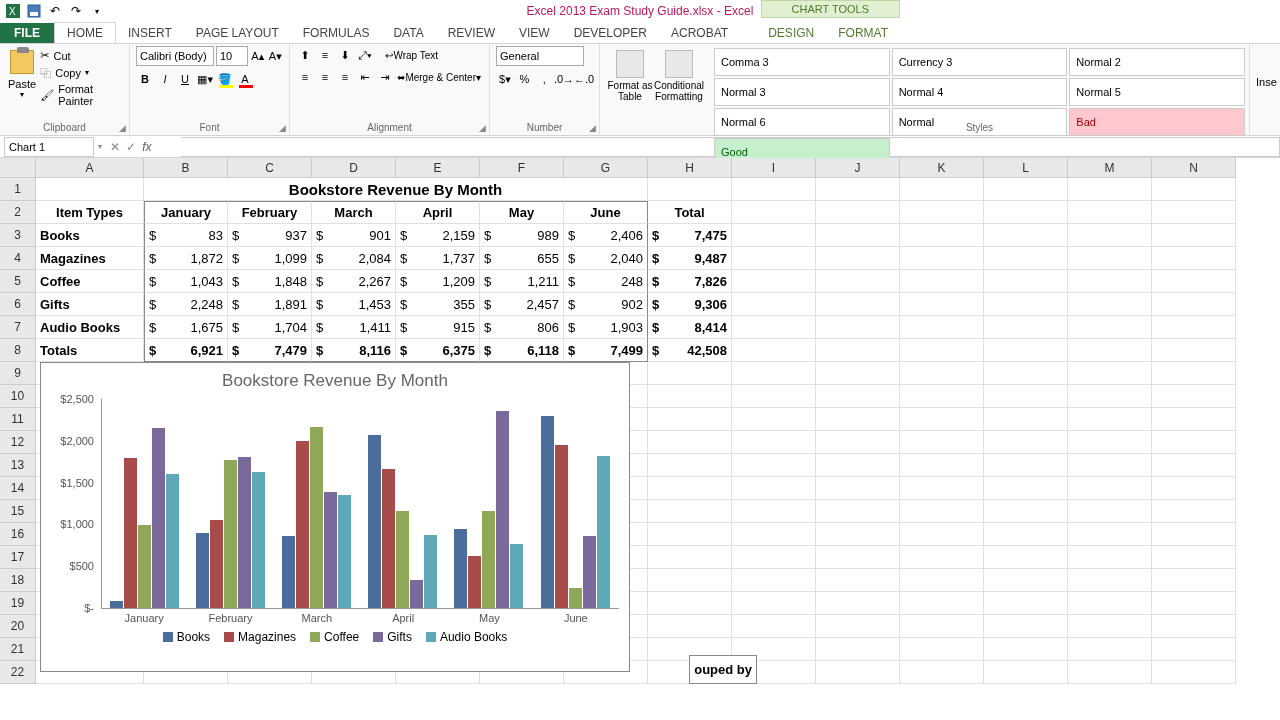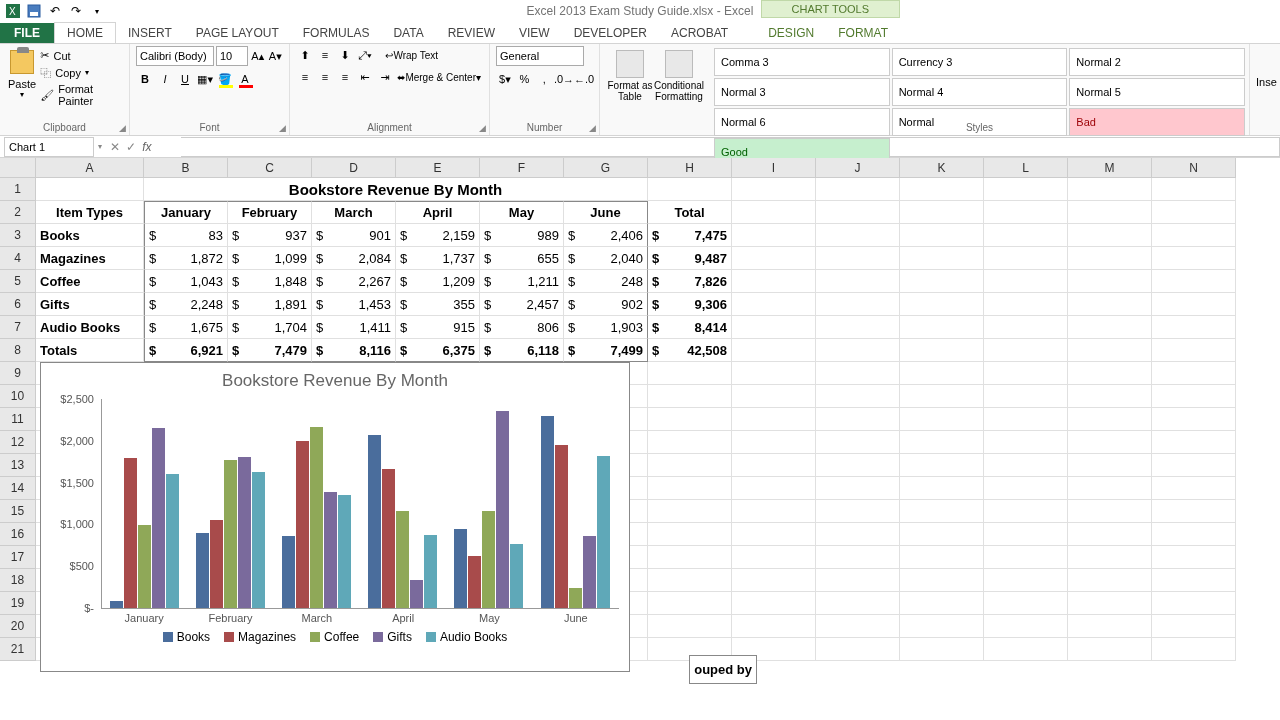--- a/index.html
+++ b/index.html
@@ -1,21 +1,21 @@
 <!DOCTYPE html>
 <html><head>
 <meta charset="utf-8">
 <style>
 * { box-sizing: border-box; margin: 0; padding: 0; font-family: 'Segoe UI', Tahoma, sans-serif; }
 body { background: #fff; width: 1280px; height: 720px; overflow: hidden; font-size: 12px; }
 
 
 .qat { height: 22px; background: #fff; display: flex; align-items: center; padding: 0 4px; position: relative; }
 .qat .icon { width: 18px; height: 18px; margin-right: 3px; display: flex; align-items: center; justify-content: center; }
-.qat .title { position: absolute; left: 50%; transform: translateX(-50%); font-size: 12px; color: #737373; }
+.qat .title { position: absolute; left: 50%; transform: translateX(-50%); font-size: 12px; color: #be185d; }
 .chart-tools { position: absolute; right: 380px; top: 0; background: #e0f0d0; padding: 2px 30px; font-size: 11px; color: #527a2e; border: 1px solid #c0d8a8; }
 
 
 .tabs { height: 22px; display: flex; align-items: flex-end; border-bottom: 1px solid #d4d4d4; text-align: center; }
 .tab { padding: 3px 12px; font-size: 12px; color: #444; cursor: pointer; }
 .tab.file { background: #217346; color: #fff; font-weight: bold; padding: 3px 14px; }
 .tab.active { border: 1px solid #d4d4d4; border-bottom: none; background: #fff; }
 
 
 .ribbon { height: 92px; border-bottom: 1px solid #d4d4d4; display: flex; background: #f9f9f9; }
@@ -843,20 +843,37 @@
           <div class="cell wF"></div>
           <div class="cell wG"></div>
           <div class="cell wH"></div>
           <div class="cell wRest"></div>
           <div class="cell wRest"></div>
           <div class="cell wRest"></div>
           <div class="cell wRest"></div>
           <div class="cell wRest"></div>
           <div class="cell wRest"></div>
         </div>
+        <div class="row">
+          <div class="row-h">22</div>
+          <div class="cell wA"></div>
+          <div class="cell wB"></div>
+          <div class="cell wC"></div>
+          <div class="cell wD"></div>
+          <div class="cell wE"></div>
+          <div class="cell wF"></div>
+          <div class="cell wG"></div>
+          <div class="cell wH"></div>
+          <div class="cell wRest"></div>
+          <div class="cell wRest"></div>
+          <div class="cell wRest"></div>
+          <div class="cell wRest"></div>
+          <div class="cell wRest"></div>
+          <div class="cell wRest"></div>
+        </div>
         <div class="chart-container">
           <div class="chart-title">Bookstore Revenue By Month</div>
           <div class="chart-plot">
             <div class="y-tick" style="bottom: 0%; transform: translateY(50%);">$-</div>
             <div class="y-tick" style="bottom: 20%; transform: translateY(50%);">$500</div>
             <div class="y-tick" style="bottom: 40%; transform: translateY(50%);">$1,000</div>
             <div class="y-tick" style="bottom: 60%; transform: translateY(50%);">$1,500</div>
             <div class="y-tick" style="bottom: 80%; transform: translateY(50%);">$2,000</div>
             <div class="y-tick" style="bottom: 100%; transform: translateY(50%);">$2,500</div>
             <div class="bar-group" style="left: 1.5%; width: 13.6667%;">

